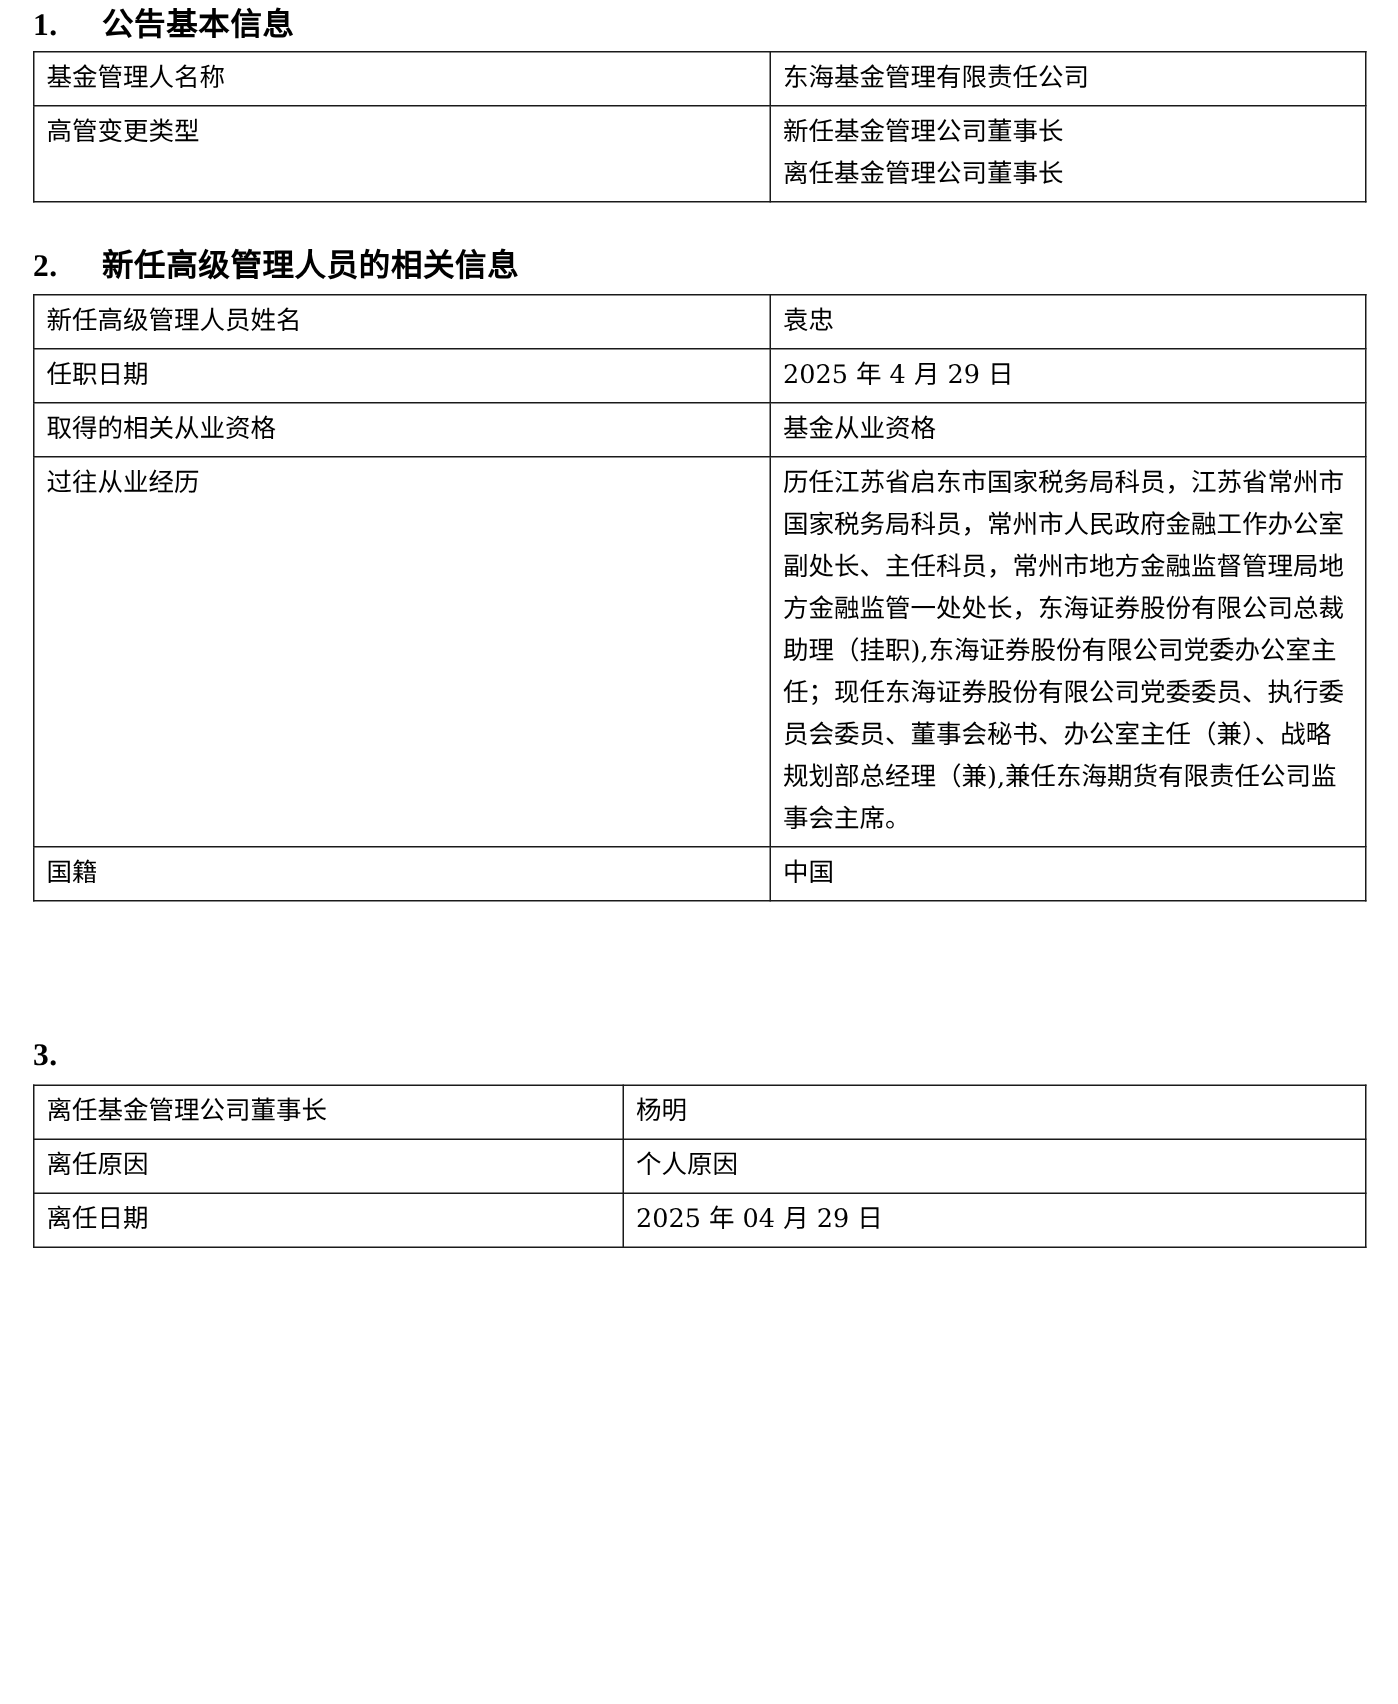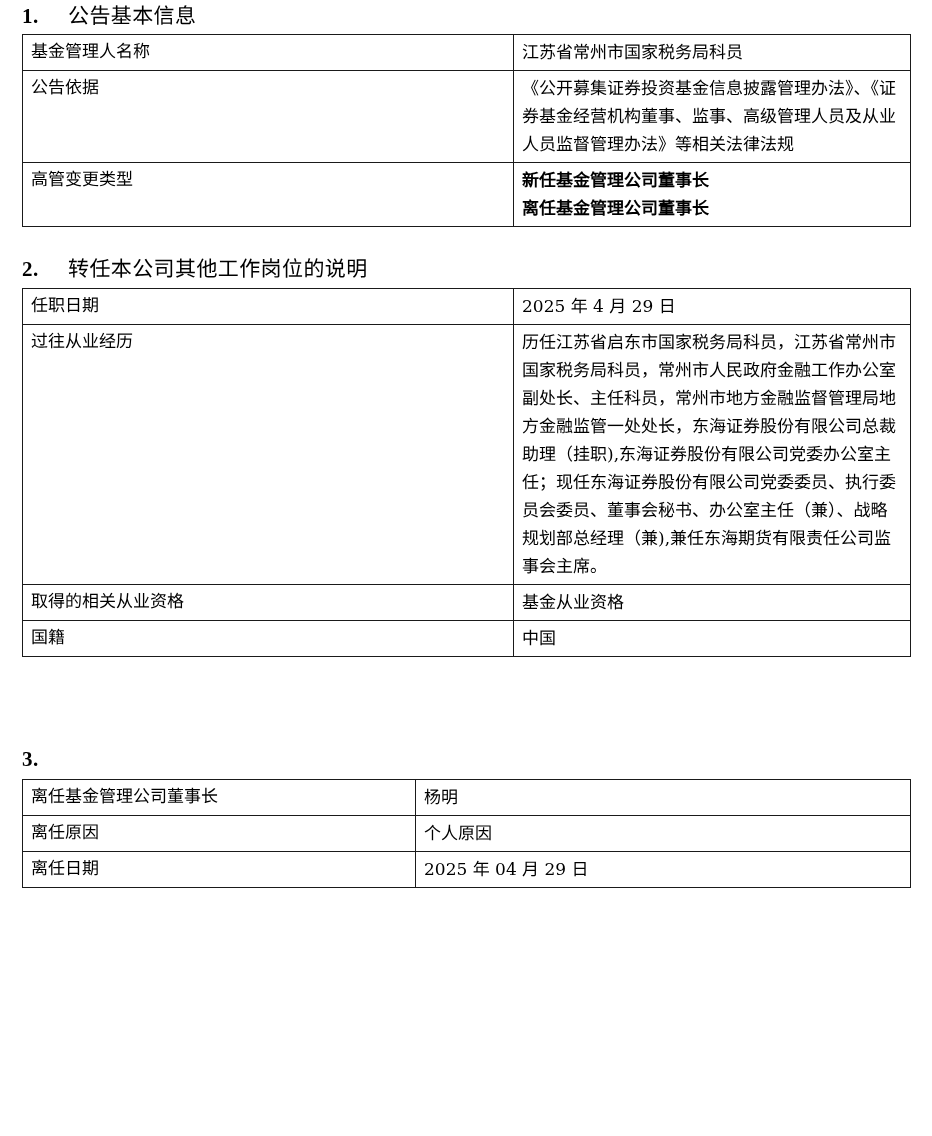--- a/index.html
+++ b/index.html
@@ -34,21 +34,21 @@
     letter-spacing: 0.4px;
     white-space: nowrap;
   }
   .section-heading .sec-num {
     font-family: "Liberation Serif", "DejaVu Serif", serif;
     width: 46px;
     flex: 0 0 46px;
   }
   .section-heading .sec-title {
     font-family: "DejaVu Serif", "Liberation Serif", serif;
-    font-weight: normal;
+    font-weight: bold;
   }
   #heading-1 { margin: 4px 0 6px 0; }
   #heading-2 { margin: 30px 0 7px 0; }
   #heading-3 { margin: 26px 0 8px 0; }
 
   
   table.doc-table {
     border-collapse: collapse;
     width: 888px;
     table-layout: fixed;
@@ -68,21 +68,21 @@
   }
   table.doc-table td.value {
     font-family: "DejaVu Serif", "Liberation Serif", serif;
   }
   
   #table-1 col.c1, #table-2 col.c1 { width: 491px; }
   #table-1 col.c2, #table-2 col.c2 { width: 397px; }
   #table-3 col.c1 { width: 393px; }
   #table-3 col.c2 { width: 495px; }
 
-  .two-line span { display: block; font-weight: bold; }
+  .two-line span { display: block; }
 
   .spacer-tall { height: 64px; }
 </style>
 </head>
 <body>
 
 <div class="page">
 
   <div class="section-heading" id="heading-1">
     <span class="sec-num">1.</span>
@@ -90,58 +90,58 @@
   </div>
 
   <table class="doc-table" id="table-1">
     <colgroup>
         <col class="c1">
         <col class="c2">
       </colgroup>
     <tbody>
       <tr>
         <td class="label">基金管理人名称</td>
-        <td class="value">江苏省常州市国家税务局科员</td>
-      </tr>
-      <tr>
-        <td class="label">公告依据</td>
-        <td class="value">《公开募集证券投资基金信息披露管理办法》、《证券基金经营机构董事、监事、高级管理人员及从业人员监督管理办法》等相关法律法规</td>
+        <td class="value">东海基金管理有限责任公司</td>
       </tr>
       <tr>
         <td class="label">高管变更类型</td>
         <td class="value two-line">
           <span>新任基金管理公司董事长</span>
           <span>离任基金管理公司董事长</span>
         </td>
       </tr>
     </tbody>
   </table>
 
   <div class="section-heading" id="heading-2">
     <span class="sec-num">2.</span>
-    <span class="sec-title">转任本公司其他工作岗位的说明</span>
+    <span class="sec-title">新任高级管理人员的相关信息</span>
   </div>
 
   <table class="doc-table" id="table-2">
     <colgroup>
         <col class="c1">
         <col class="c2">
       </colgroup>
     <tbody>
       <tr>
+        <td class="label">新任高级管理人员姓名</td>
+        <td class="value">袁忠</td>
+      </tr>
+      <tr>
         <td class="label">任职日期</td>
         <td class="value">2025 年 4 月 29 日</td>
       </tr>
       <tr>
+        <td class="label">取得的相关从业资格</td>
+        <td class="value">基金从业资格</td>
+      </tr>
+      <tr>
         <td class="label">过往从业经历</td>
         <td class="value">历任江苏省启东市国家税务局科员，江苏省常州市国家税务局科员，常州市人民政府金融工作办公室副处长、主任科员，常州市地方金融监督管理局地方金融监管一处处长，东海证券股份有限公司总裁助理（挂职),东海证券股份有限公司党委办公室主任；现任东海证券股份有限公司党委委员、执行委员会委员、董事会秘书、办公室主任（兼）、战略规划部总经理（兼),兼任东海期货有限责任公司监事会主席。</td>
-      </tr>
-      <tr>
-        <td class="label">取得的相关从业资格</td>
-        <td class="value">基金从业资格</td>
       </tr>
       <tr>
         <td class="label">国籍</td>
         <td class="value">中国</td>
       </tr>
     </tbody>
   </table>
 
   <div class="spacer-tall"></div>
 

